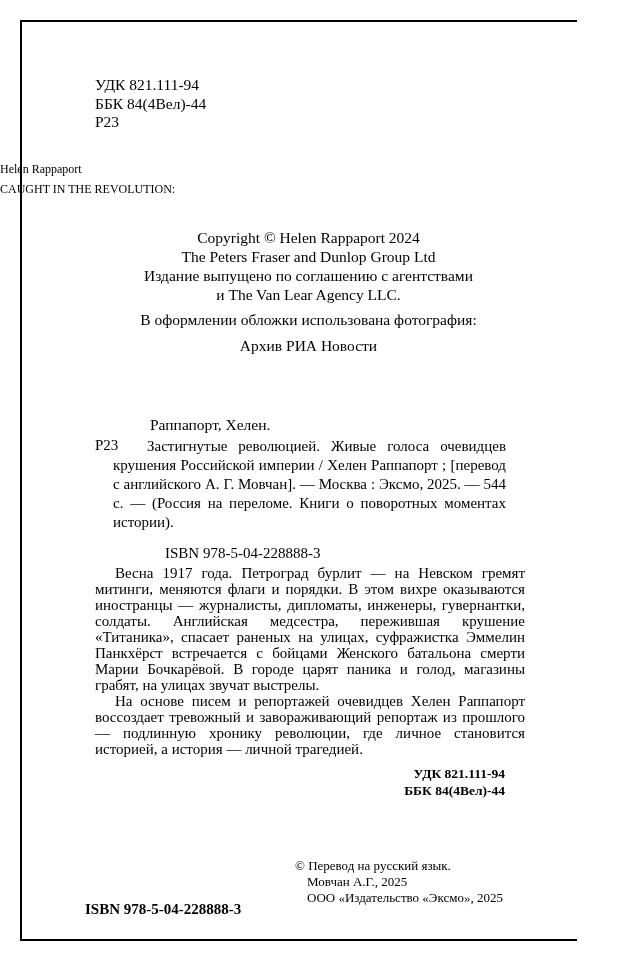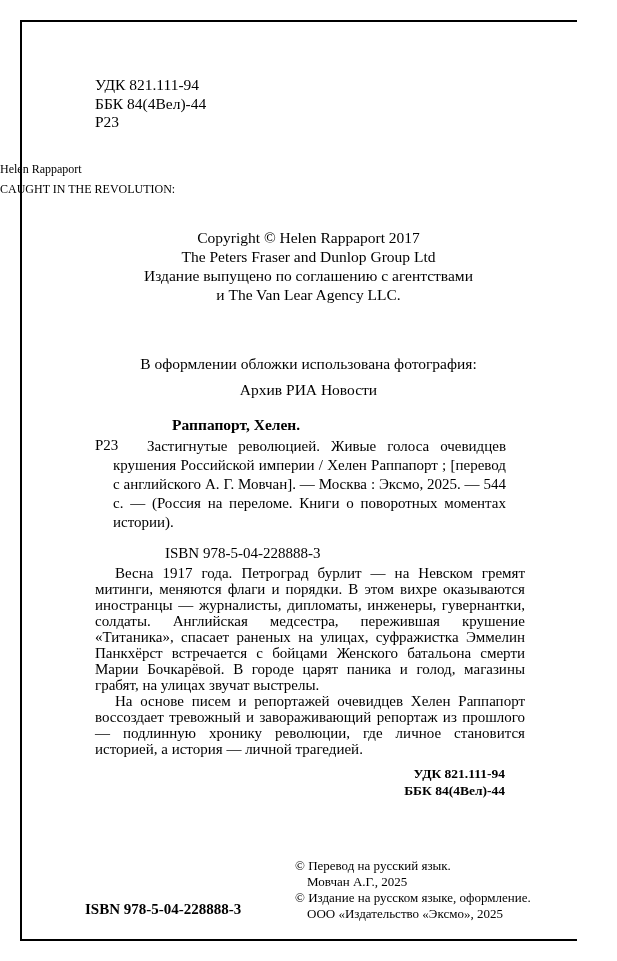--- a/index.html
+++ b/index.html
@@ -54,28 +54,27 @@
     line-height: 19px;
   }
 
   .cover-photo {
     left: 0;
     top: 310px;
     width: 617px;
     text-align: center;
     font-size: 15.5px;
     line-height: 19px;
-    margin-top: 44px;
   }
   .cover-photo .gap { margin-top: 7px; }
 
   .catalog-author {
-    left: 172px;
+    left: 150px;
     top: 416px;
-    font-weight: bold;
+    font-weight: normal;
     font-size: 15.5px;
   }
 
   .catalog-entry-wrap {
     left: 95px;
     top: 437px;
     width: 428px;
   }
   .catalog-entry-wrap .code {
     position: absolute;
@@ -145,21 +144,21 @@
     <div>ББК 84(4Вел)-44</div>
     <div>Р23</div>
   </div>
 
   <div class="abs original-title">
     <div>Helen Rappaport</div>
     <div>CAUGHT IN THE REVOLUTION:</div>
   </div>
 
   <div class="abs rights">
-    <div>Copyright © Helen Rappaport 2017</div>
+    <div>Copyright © Helen Rappaport 2024</div>
     <div>The Peters Fraser and Dunlop Group Ltd</div>
     <div>Издание выпущено по соглашению с агентствами</div>
     <div>и The Van Lear Agency LLC.</div>
   </div>
 
   <div class="abs cover-photo">
     <div>В оформлении обложки использована фотография:</div>
     <div class="gap">Архив РИА Новости</div>
   </div>
 
@@ -178,19 +177,18 @@
   </div>
 
   <div class="abs bottom-codes">
     <div>УДК 821.111-94</div>
     <div>ББК 84(4Вел)-44</div>
   </div>
 
   <div class="abs footer-copyrights">
     <div>© Перевод на русский язык.</div>
     <div class="indent">Мовчан А.Г., 2025</div>
-    <div>© Издание на русском языке, оформление.</div>
     <div class="indent">ООО «Издательство «Эксмо», 2025</div>
   </div>
 
   <div class="abs footer-isbn">ISBN 978-5-04-228888-3</div>
 
 </div>
 
 </body></html>

